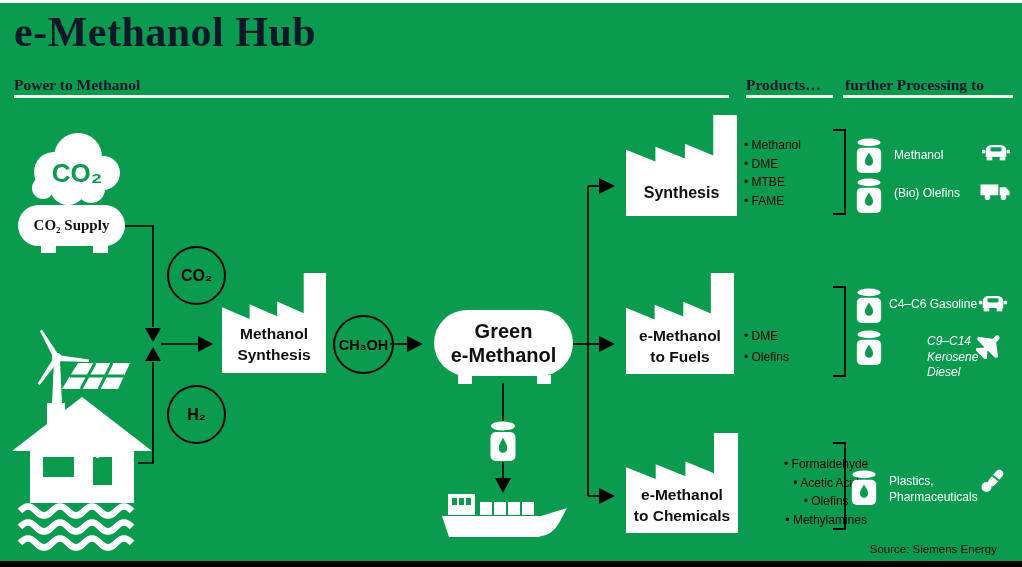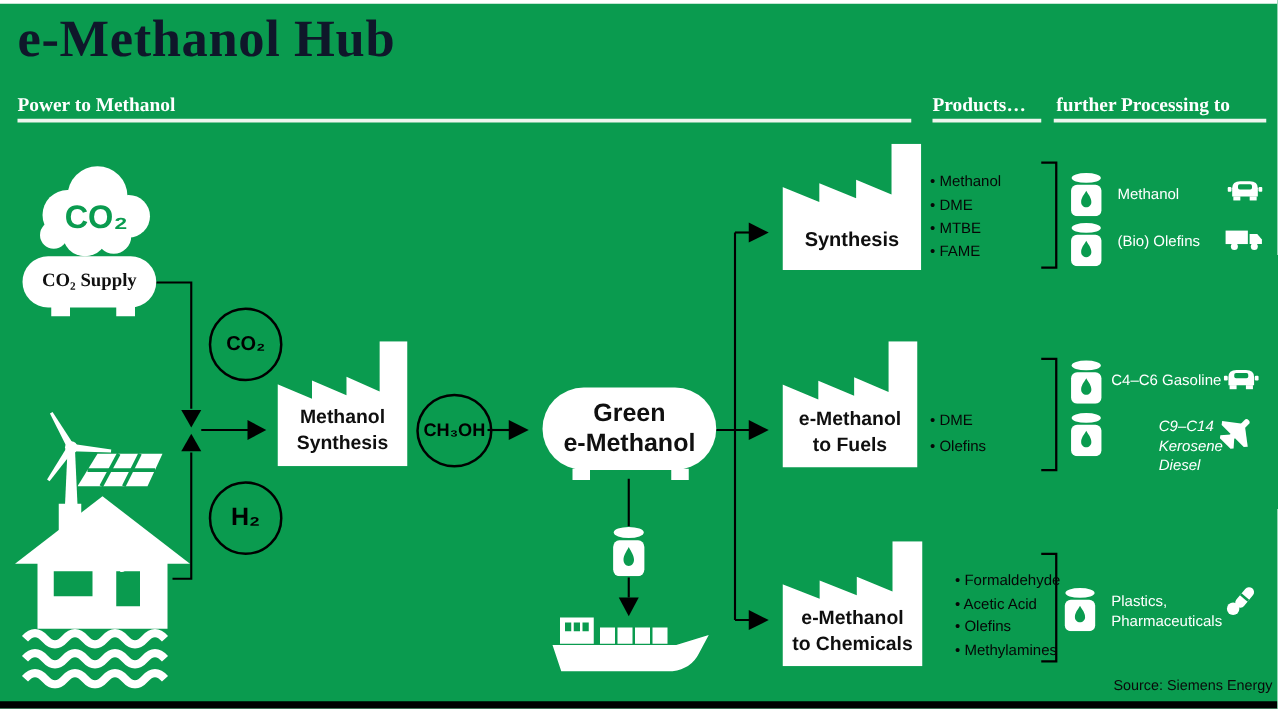--- a/index.html
+++ b/index.html
@@ -4,38 +4,38 @@
 <style>
   html,body{margin:0;padding:0;background:#ffffff;}
   .stage{position:relative;width:1022px;height:567px;background:#0a9b4f;overflow:hidden;
          font-family:"Liberation Sans","DejaVu Sans",sans-serif;}
   .abs{position:absolute;}
   .topstrip{left:0;top:0;width:1022px;height:3px;background:#ffffff;}
   .botbar{left:0;bottom:0;width:1022px;height:6px;background:#000000;}
   .title{left:14px;top:8px;font-family:"Liberation Serif","DejaVu Serif",serif;
          font-weight:700;font-size:42px;color:#0f172a;letter-spacing:.5px;}
   .colhead{top:76px;font-family:"Liberation Serif","DejaVu Serif",serif;
-           font-weight:700;font-size:15.5px;color:#ffffff;white-space:nowrap;text-align:center;}
+           font-weight:700;font-size:15.5px;color:#0f172a;white-space:nowrap;text-align:center;}
   .rule{top:95px;height:3px;background:#eef5ee;}
   .overlay{left:0;top:0;}
   .tankbox{background:#ffffff;display:flex;flex-direction:column;align-items:center;
            justify-content:center;font-weight:700;color:#101010;text-align:center;
            white-space:pre-line;}
   .foot{position:absolute;background:#ffffff;}
   .circle{border:2.5px solid #000;border-radius:50%;display:flex;align-items:center;
           justify-content:center;font-weight:700;color:#000;}
   .factory-label{position:absolute;left:0;right:0;text-align:center;font-weight:700;
                  color:#0f0f0f;white-space:pre-line;font-size:15.5px;line-height:21px;}
   .plist{color:#060606;font-size:12px;line-height:18.6px;white-space:nowrap;}
   .plist .pi::before{content:"• ";}
   .plist2{line-height:20.5px;}
   .out-label{color:#ffffff;font-size:12px;line-height:15.5px;white-space:pre-line;}
   .house-label{left:12px;top:418px;width:140px;text-align:center;font-weight:700;
                color:#ffffff;font-size:15.5px;line-height:21px;white-space:pre-line;}
-  .source{top:543px;right:4px;color:#0a0a0a;font-size:11.5px;margin-left:24px;}
+  .source{top:543px;right:25px;color:#0a0a0a;font-size:11.5px;margin-left:24px;}
 </style>
 </head>
 <body>
 
 <div class="stage">
 
   <div class="abs topstrip"></div>
 
   <div class="abs title">e-Methanol Hub</div>
   <div class="abs colhead" style="left:14px;">Power to Methanol</div>
@@ -134,21 +134,21 @@
     <g stroke="#fff" stroke-width="6.5" fill="none">
       <path d="M4,10 Q12,1 20,10 T36,10 T52,10 T68,10 T84,10 T100,10 T116,10"></path>
       <path d="M4,26 Q12,17 20,26 T36,26 T52,26 T68,26 T84,26 T100,26 T116,26"></path>
       <path d="M4,42 Q12,33 20,42 T36,42 T52,42 T68,42 T84,42 T100,42 T116,42"></path>
     </g>
   </svg>
 
   <div class="abs circle" style="left:167px;top:246px;width:55px;height:55px;font-size:16px;">
     <span>CO₂</span>
   </div>
-  <div class="abs circle" style="left:167px;top:385px;width:55px;height:55px;font-size:20px;">
+  <div class="abs circle" style="left:167px;top:385px;width:55px;height:55px;font-size:16px;">
     <span>H₂</span>
   </div>
 
   <div class="abs" style="left:222px;top:273px;width:104px;height:100px;">
     <svg width="104" height="100" viewBox="0 0 98 102" preserveAspectRatio="none">
       <path d="M0,102 L0,35 L26,47 L26,32 L52,44 L52,29 L77,41 L77,0 L98,0 L98,102 Z" fill="#fff"></path>
     </svg>
     <div class="factory-label" style="bottom:8px;">Methanol
 Synthesis</div>
   </div>
@@ -212,21 +212,21 @@
   <div class="abs plist" style="left:744px;top:136px;">
     <div class="pi">Methanol</div>
     <div class="pi">DME</div>
     <div class="pi">MTBE</div>
     <div class="pi">FAME</div>
   </div>
   <div class="abs plist plist2" style="left:744px;top:326px;">
     <div class="pi">DME</div>
     <div class="pi">Olefins</div>
   </div>
-  <div class="abs plist" style="left:764px;top:455px;">
+  <div class="abs plist" style="left:784px;top:455px;text-align:center;">
     <div class="pi">Formaldehyde</div>
     <div class="pi">Acetic Acid</div>
     <div class="pi">Olefins</div>
     <div class="pi">Methylamines</div>
   </div>
 
   <svg class="abs" style="left:855px;top:138px;" width="28" height="35" viewBox="0 0 28 36">
     <ellipse cx="14" cy="4.5" rx="12" ry="4" fill="#fff"></ellipse>
       <rect x="1.5" y="10" width="25" height="26" rx="5" fill="#fff"></rect>
     <path d="M14,15 C11.8,18.8 9.8,21 9.8,24.2 C9.8,26.8 11.7,28.6 14,28.6 C16.3,28.6 18.2,26.8 18.2,24.2 C18.2,21 16.2,18.8 14,15 Z" fill="#0a9b4f"></path>

